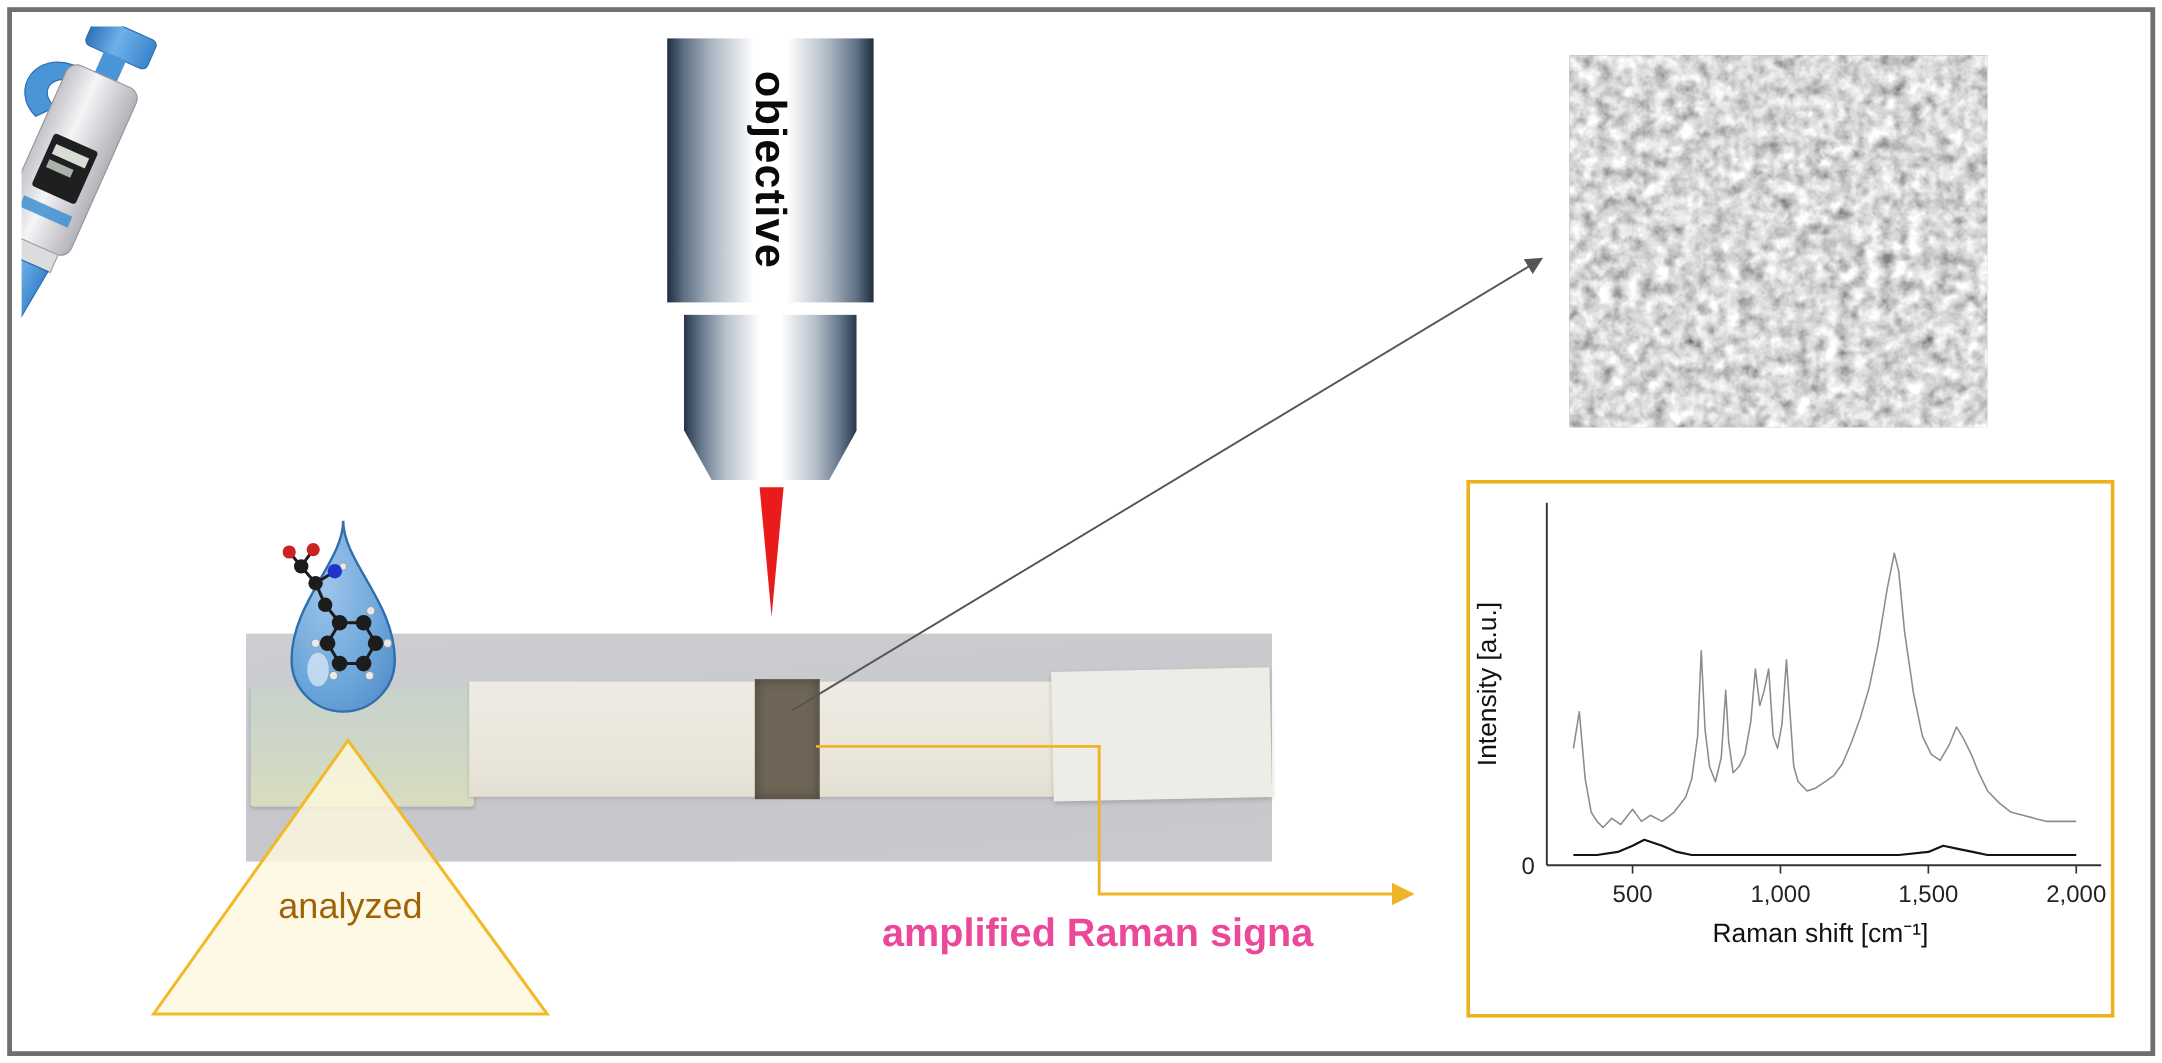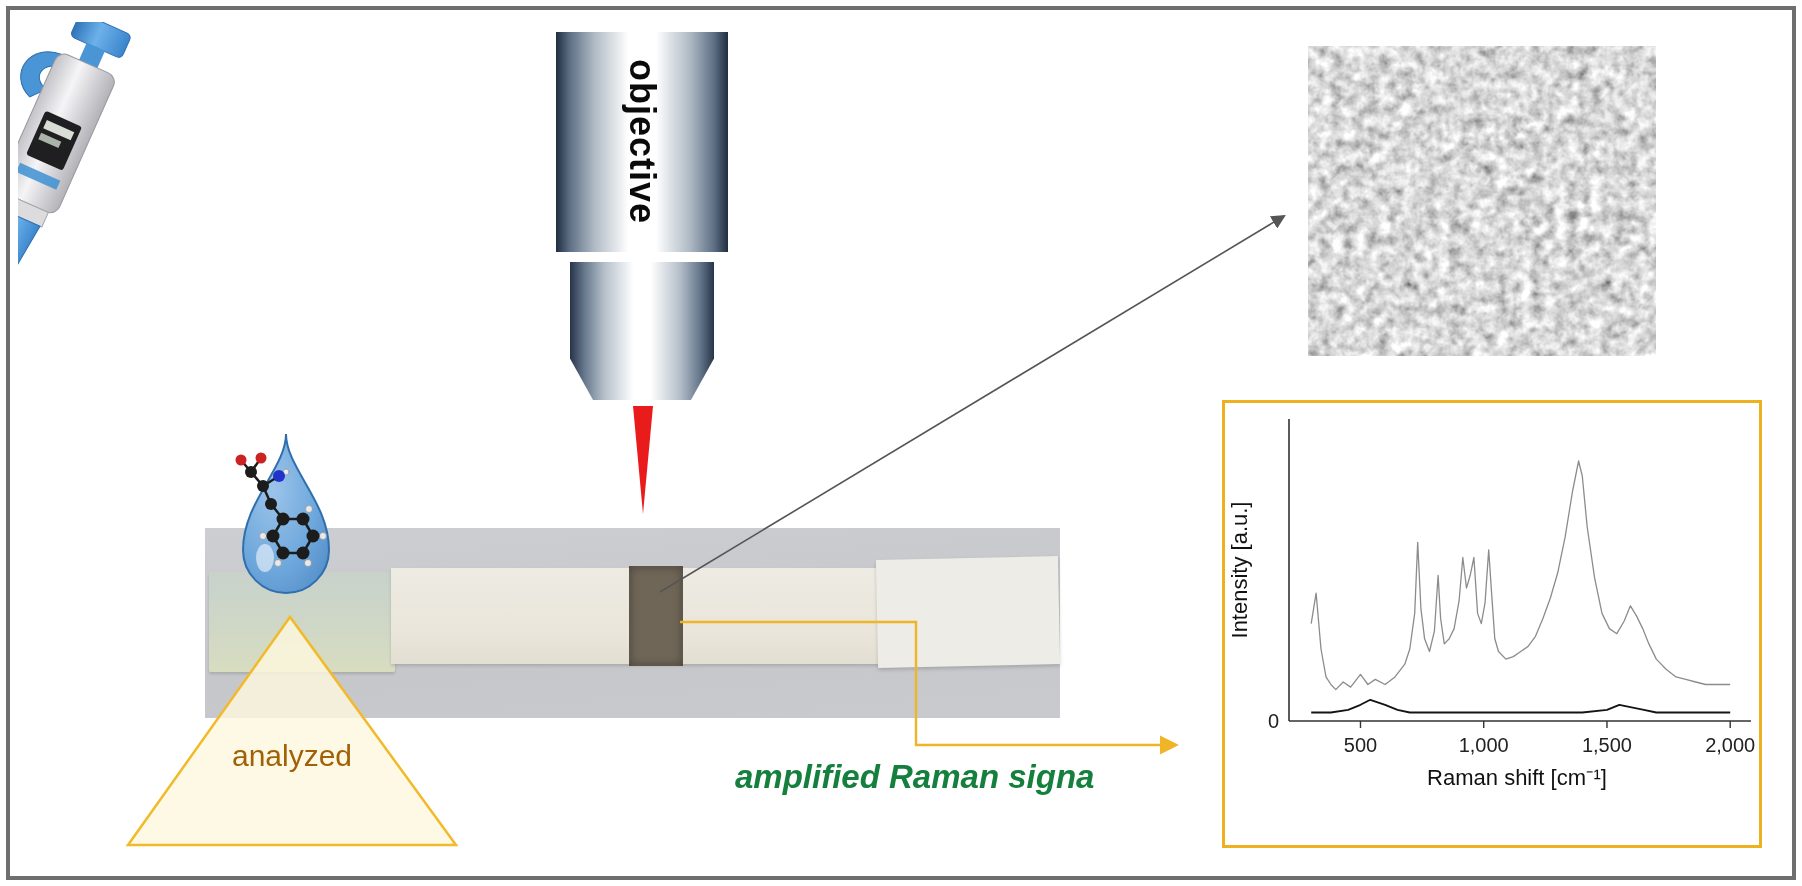--- a/index.html
+++ b/index.html
@@ -40,21 +40,21 @@
   .sem{position:absolute;left:1308px;top:46px;width:348px;height:310px;z-index:2;background:#8a8a8a;}
   .sem svg{display:block;}
 
   
   .chart-box{position:absolute;left:1222px;top:400px;width:540px;height:448px;background:#ffffff;
      border:3px solid #edb120;box-sizing:border-box;z-index:4;}
   .chart-box svg{display:block;}
   .chart-box text{font-family:"Liberation Sans", sans-serif;}
 
   .signal-label{position:absolute;left:735px;top:758px;width:484px;z-index:3;
-     font-weight:bold;font-size:33px;color:#15803d;white-space:nowrap;overflow:hidden;font-style:italic;}
+     font-weight:bold;font-size:33px;color:#ec4899;white-space:nowrap;overflow:hidden;}
 
   .overlay{position:absolute;left:0;top:0;width:1802px;height:886px;z-index:5;pointer-events:none;}
 </style>
 </head>
 <body>
 
 <div class="stage">
   <div class="frame"></div>
 
   <div class="photo">

